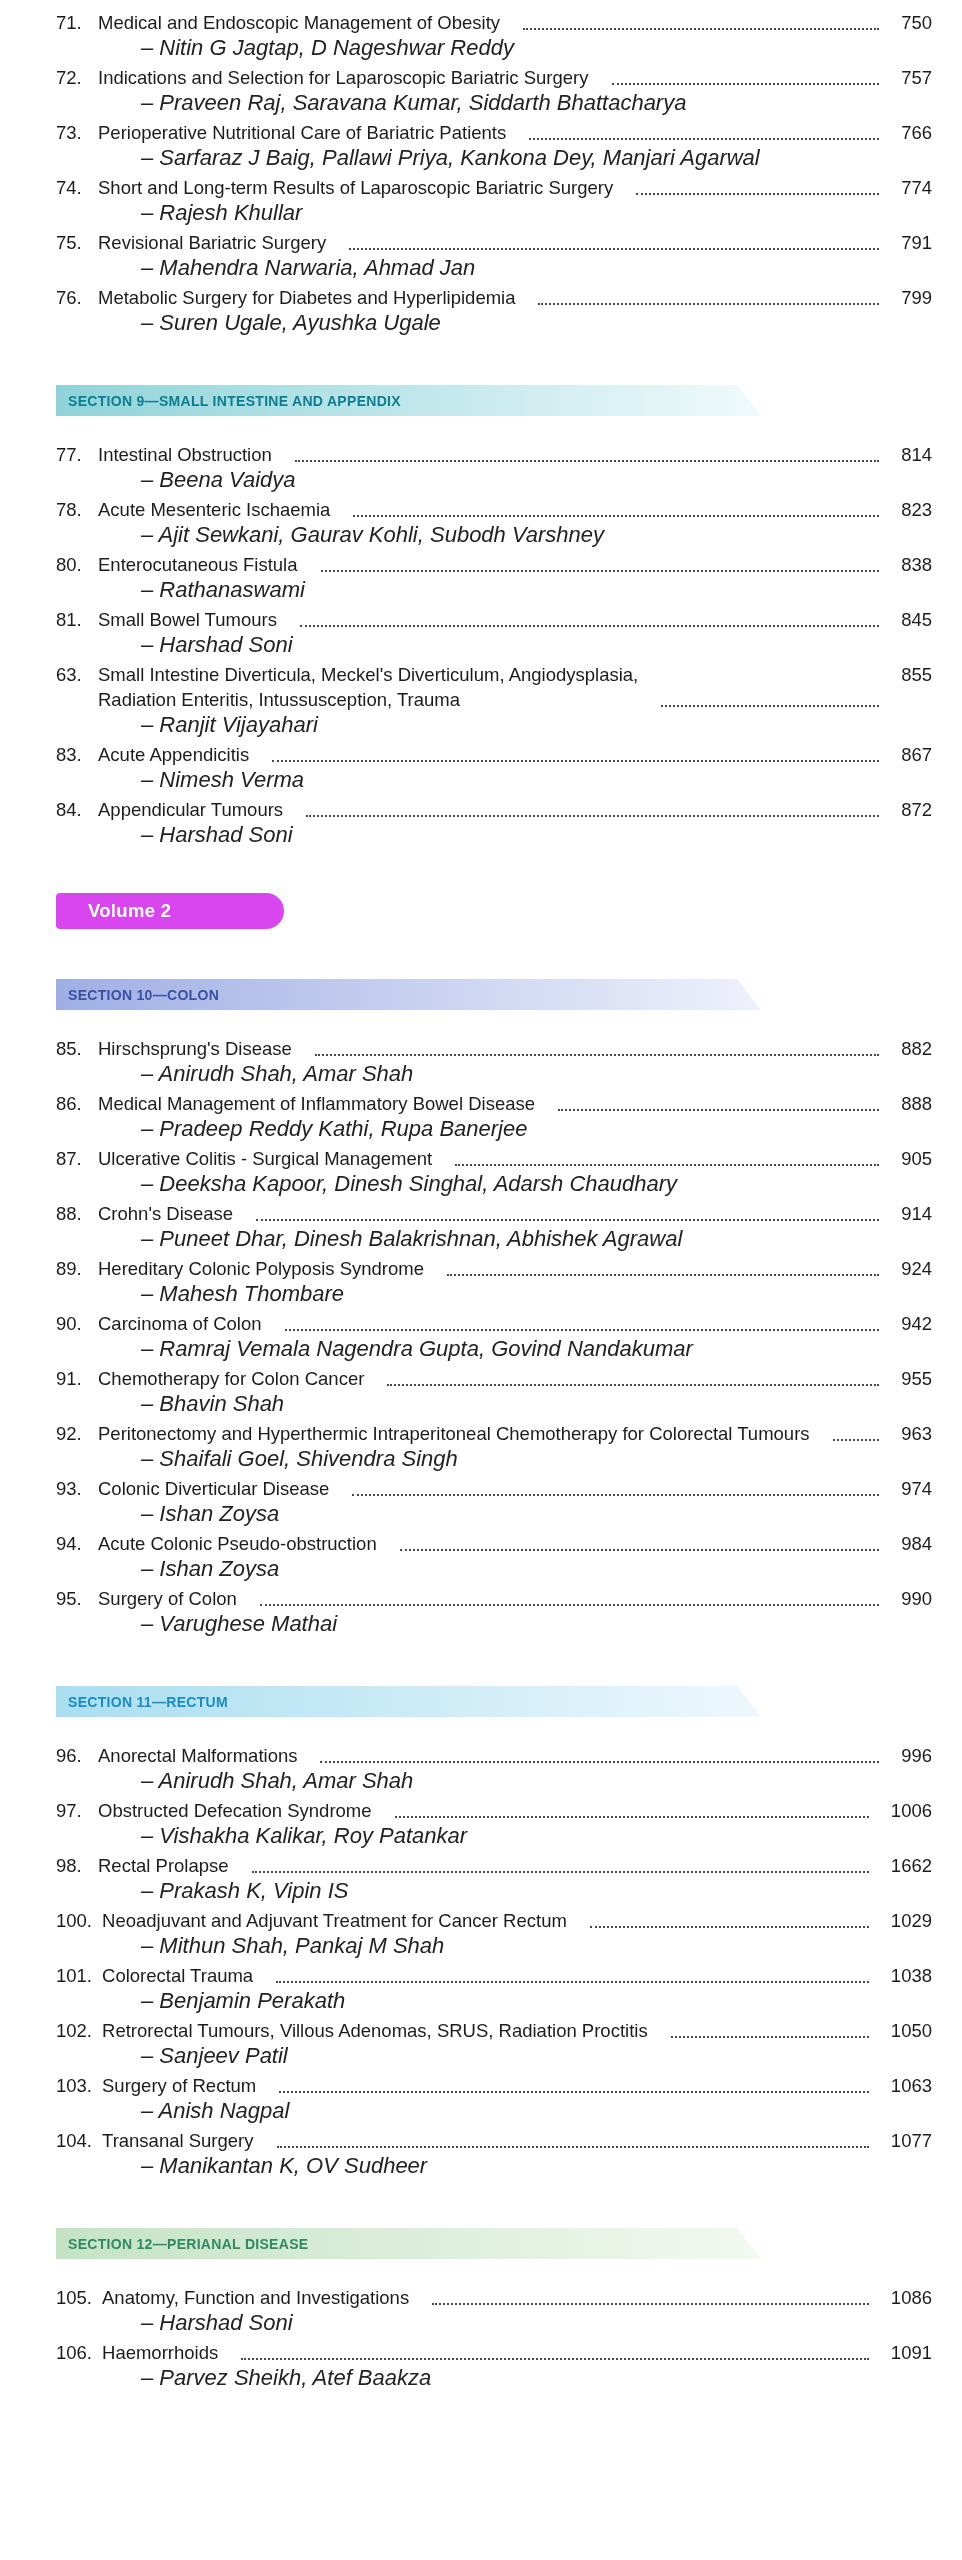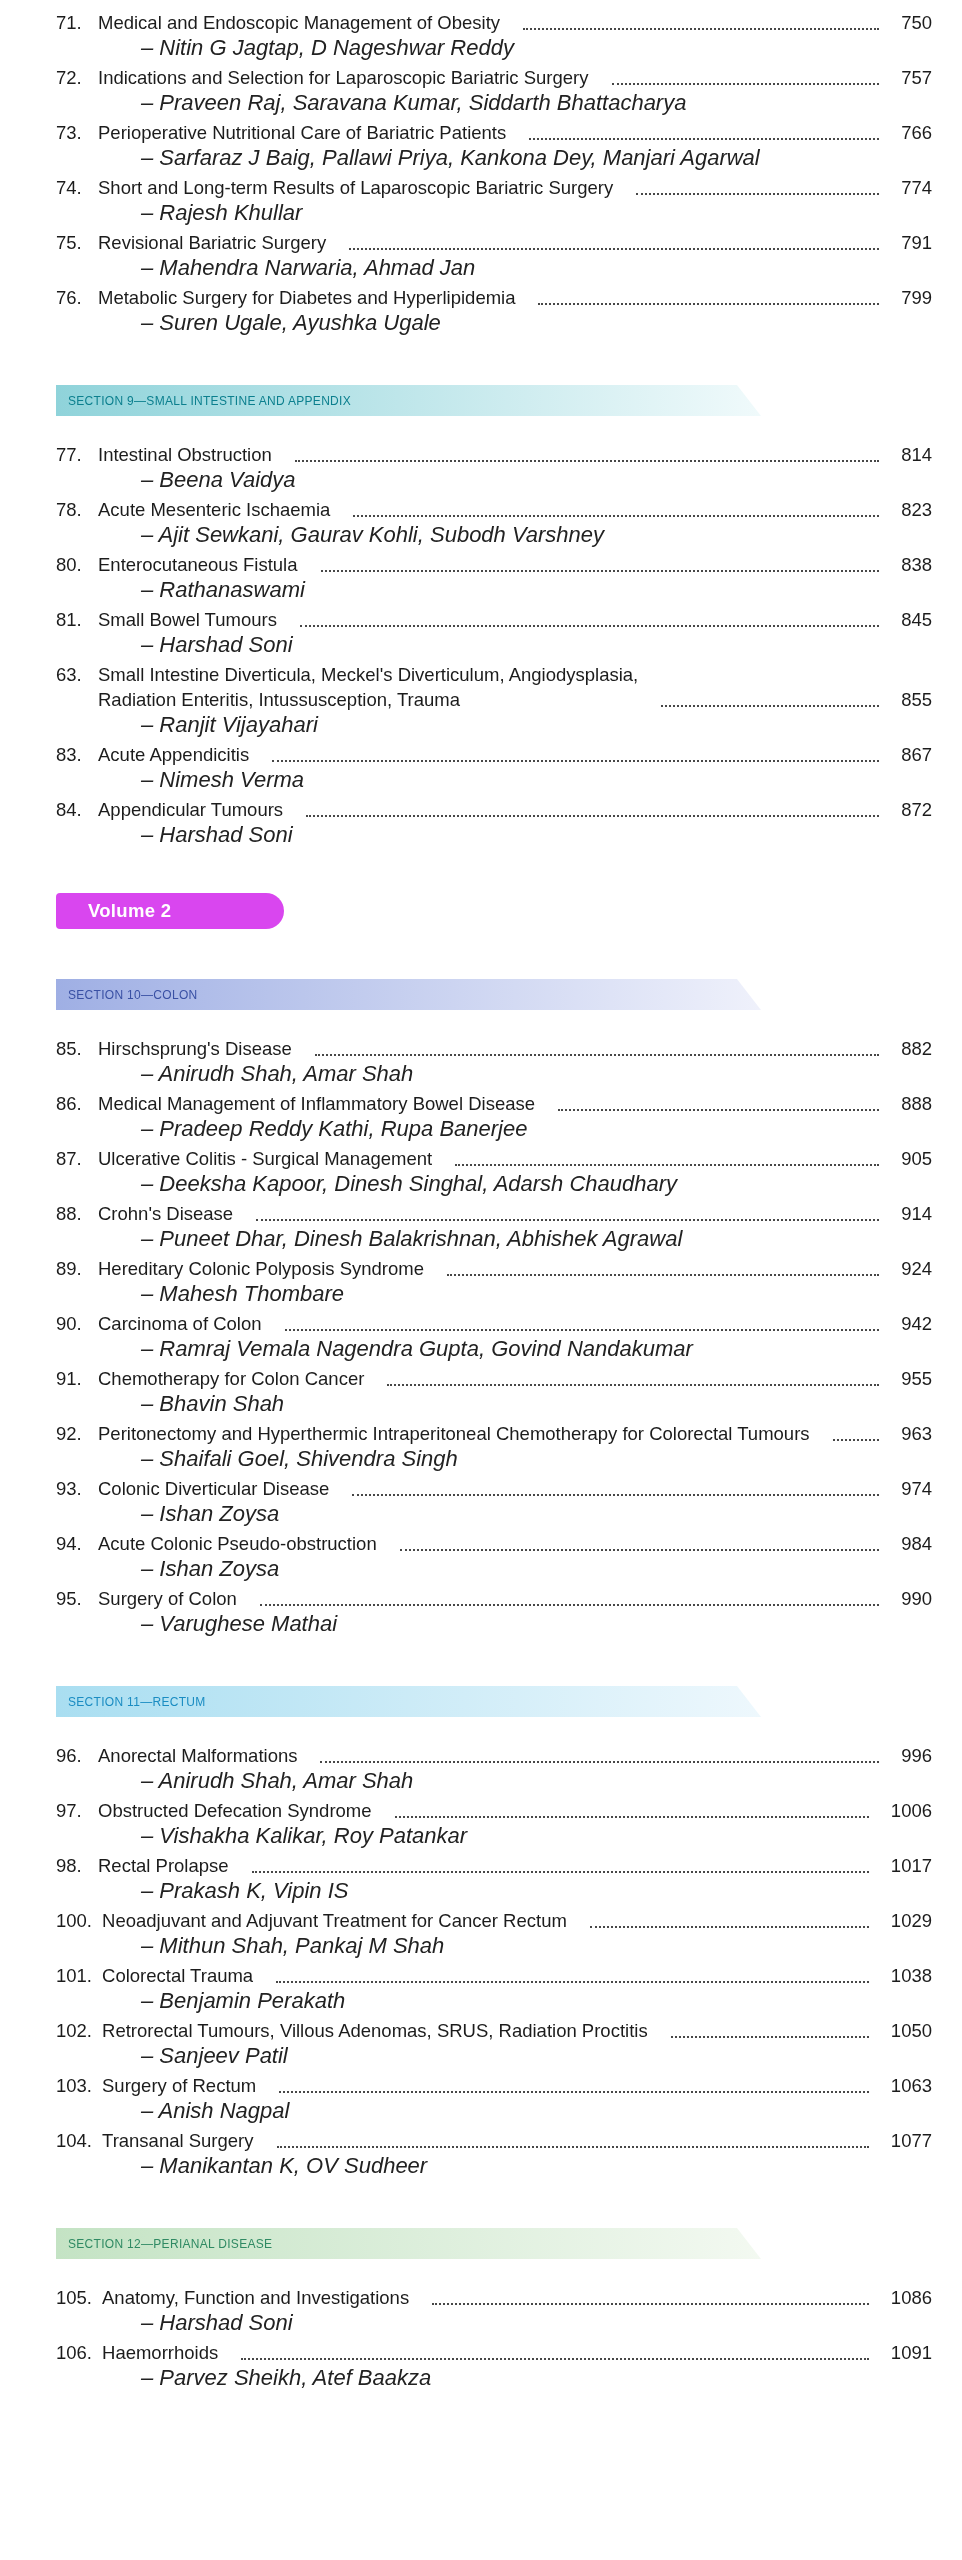--- a/index.html
+++ b/index.html
@@ -28,21 +28,20 @@
   .ch-num {
     flex: none;
     min-width: 42px;
     padding-right: 10px;
     white-space: nowrap;
   }
   .ch-body {
     flex: 1 1 auto;
     min-width: 0;
     display: flex;
-    align-items: flex-end;
     gap: 19px;
   }
   .ch-title {
     flex: 0 1 auto;
     min-width: 0;
     white-space: pre-line;
   }
   .dots {
     flex: 1 0 10px;
     margin: 0 3px 5px 4px;
@@ -66,22 +65,22 @@
   .section-banner {
     width: 705px;
     height: 31px;
     margin: 50px 0 26px 0;
     display: flex;
     align-items: center;
     padding-left: 12px;
     clip-path: polygon(0 0, calc(100% - 24px) 0, 100% 100%, 0 100%);
   }
   .banner-label {
-    font-size: 12px;
-    font-weight: normal;
+    font-size: 14px;
+    font-weight: bold;
     letter-spacing: 0.3px;
     white-space: nowrap;
   }
 
   
   .volume-banner {
     width: 228px;
     height: 36px;
     margin: 46px 0 0 0;
     border-radius: 4px 18px 18px 4px;
@@ -398,21 +397,21 @@
       </span>
     </div>
     <div class="author-line">– Vishakha Kalikar, Roy Patankar</div>
   </div>
       <div class="chapter">
     <div class="chapter-line">
       <span class="ch-num">98.</span>
       <span class="ch-body">
         <span class="ch-title">Rectal Prolapse</span>
         <span class="dots"></span>
-        <span class="ch-page">1017</span>
+        <span class="ch-page">1662</span>
       </span>
     </div>
     <div class="author-line">– Prakash K, Vipin IS</div>
   </div>
       <div class="chapter">
     <div class="chapter-line">
       <span class="ch-num">100.</span>
       <span class="ch-body">
         <span class="ch-title">Neoadjuvant and Adjuvant Treatment for Cancer Rectum</span>
         <span class="dots"></span>

